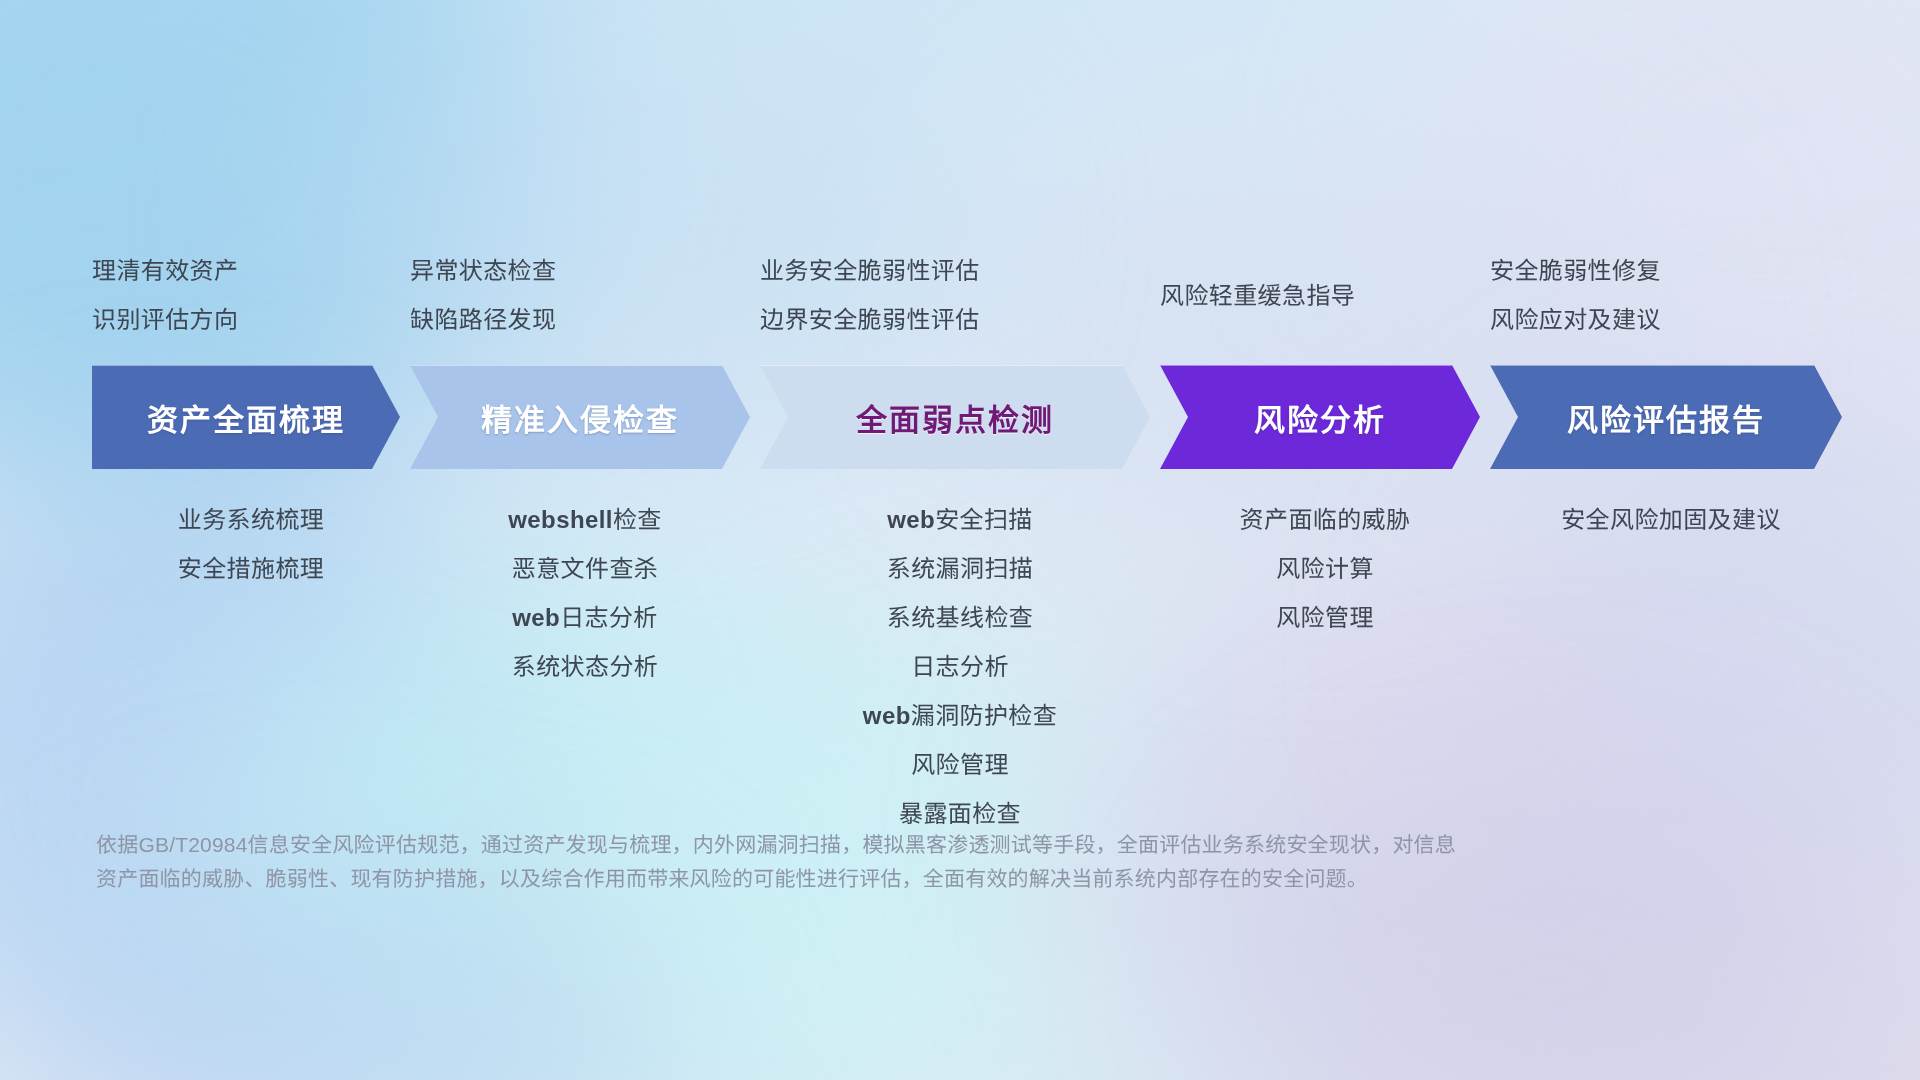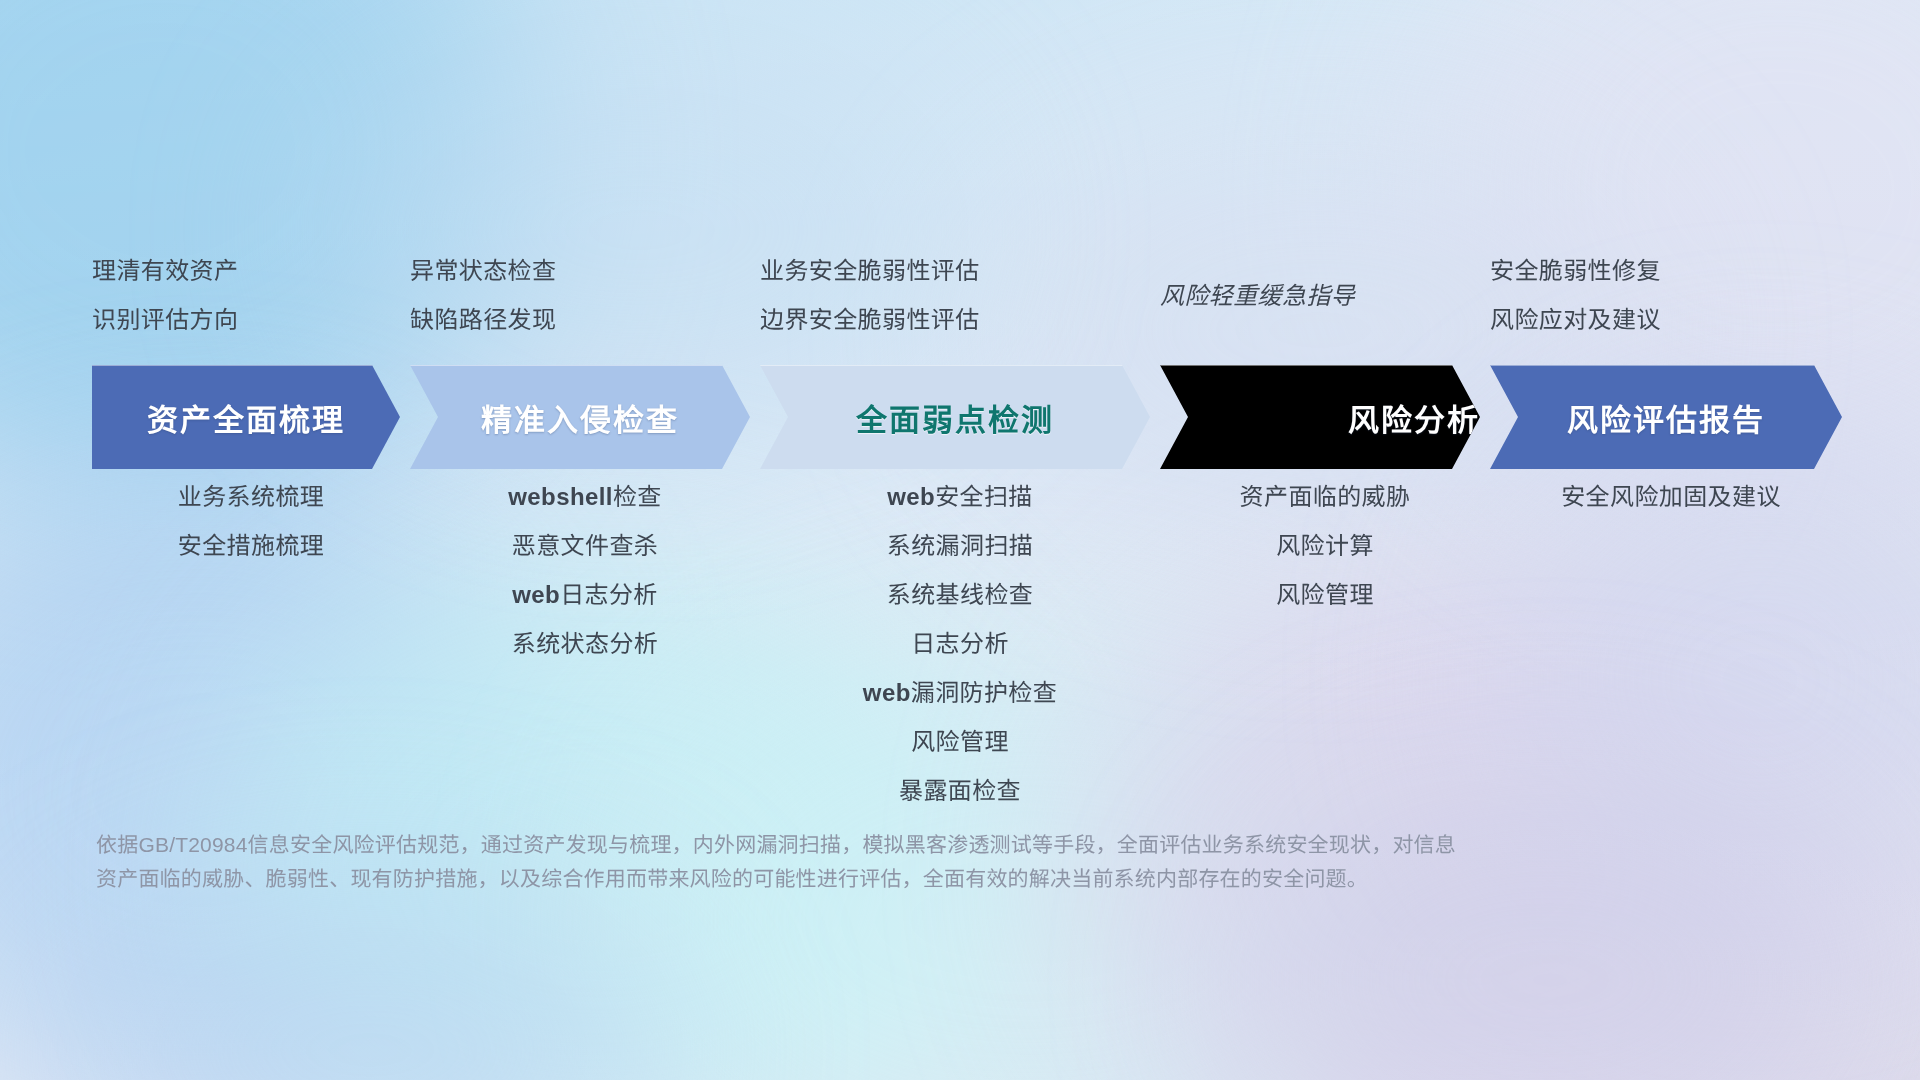--- a/index.html
+++ b/index.html
@@ -111,21 +111,21 @@
     font-weight: 700;
     letter-spacing: 2px;
     white-space: nowrap;
     text-shadow: 0 1px 2px rgba(40,60,100,.30);
   }
 
   
   .bottom-band {
     position: absolute;
     left: 92px;
-    top: 472px;
+    top: 495px;
     width: 1760px;
     height: 340px;
     display: flex;
   }
   .bot-col {
     flex: 0 0 auto;
     display: flex;
     flex-direction: column;
     align-items: center;
   }
@@ -181,40 +181,40 @@
           <div class="top-line">识别评估方向</div>
         </div>
         <div class="top-col" style="width: 350px;">
           <div class="top-line">异常状态检查</div>
           <div class="top-line">缺陷路径发现</div>
         </div>
         <div class="top-col" style="width: 400px;">
           <div class="top-line">业务安全脆弱性评估</div>
           <div class="top-line">边界安全脆弱性评估</div>
         </div>
-        <div class="top-col" style="width: 330px; padding-bottom: 38px; font-style: italic;">
+        <div class="top-col" style="width: 330px; padding-bottom: 38px;">
           <div class="top-line">风险轻重缓急指导</div>
         </div>
         <div class="top-col" style="width: 362px;">
           <div class="top-line">安全脆弱性修复</div>
           <div class="top-line">风险应对及建议</div>
         </div>
       </div>
 
     <div class="chevrons" id="chevrons">
         <div class="chev" style="left: 318px; width: 340px; background: rgb(169, 196, 234); clip-path: polygon(0px 0px, calc(100% - 28px) 0px, 100% 50%, calc(100% - 28px) 100%, 0px 100%, 28px 50%); box-shadow: rgba(255, 255, 255, 0.45) 0px 1px 0px inset;">
           <span class="chev-title" style="color: rgb(255, 255, 255);">精准入侵检查</span>
         </div>
         <div class="chev" style="left: 0px; width: 308px; background: rgb(76, 107, 181); clip-path: polygon(0px 0px, calc(100% - 28px) 0px, 100% 50%, calc(100% - 28px) 100%, 0px 100%, 0px 50%); box-shadow: rgba(255, 255, 255, 0.45) 0px 1px 0px inset;">
           <span class="chev-title" style="color: rgb(255, 255, 255);">资产全面梳理</span>
         </div>
         <div class="chev" style="left: 668px; width: 390px; background: rgb(205, 220, 239); clip-path: polygon(0px 0px, calc(100% - 28px) 0px, 100% 50%, calc(100% - 28px) 100%, 0px 100%, 28px 50%); box-shadow: rgba(255, 255, 255, 0.45) 0px 1px 0px inset;">
-          <span class="chev-title" style="color: #0f766e; text-shadow: rgba(255, 255, 255, 0.7) 0px 1px 1px;">全面弱点检测</span>
-        </div>
-        <div class="chev" style="left: 1068px; width: 320px; background: #000000; clip-path: polygon(0px 0px, calc(100% - 28px) 0px, 100% 50%, calc(100% - 28px) 100%, 0px 100%, 28px 50%); box-shadow: rgba(255, 255, 255, 0.45) 0px 1px 0px inset; justify-content: flex-end;">
+          <span class="chev-title" style="color: #701a75; text-shadow: rgba(255, 255, 255, 0.7) 0px 1px 1px;">全面弱点检测</span>
+        </div>
+        <div class="chev" style="left: 1068px; width: 320px; background: #6d28d9; clip-path: polygon(0px 0px, calc(100% - 28px) 0px, 100% 50%, calc(100% - 28px) 100%, 0px 100%, 28px 50%); box-shadow: rgba(255, 255, 255, 0.45) 0px 1px 0px inset;">
           <span class="chev-title" style="color: rgb(255, 255, 255);">风险分析</span>
         </div>
         <div class="chev" style="left: 1398px; width: 352px; background: rgb(76, 107, 181); clip-path: polygon(0px 0px, calc(100% - 28px) 0px, 100% 50%, calc(100% - 28px) 100%, 0px 100%, 28px 50%); box-shadow: rgba(255, 255, 255, 0.45) 0px 1px 0px inset;">
           <span class="chev-title" style="color: rgb(255, 255, 255);">风险评估报告</span>
         </div>
       </div>
 
     <div class="bottom-band" id="bottom-band">
         <div class="bot-col" style="width: 318px;">
           <div class="bot-line">业务系统梳理</div>

